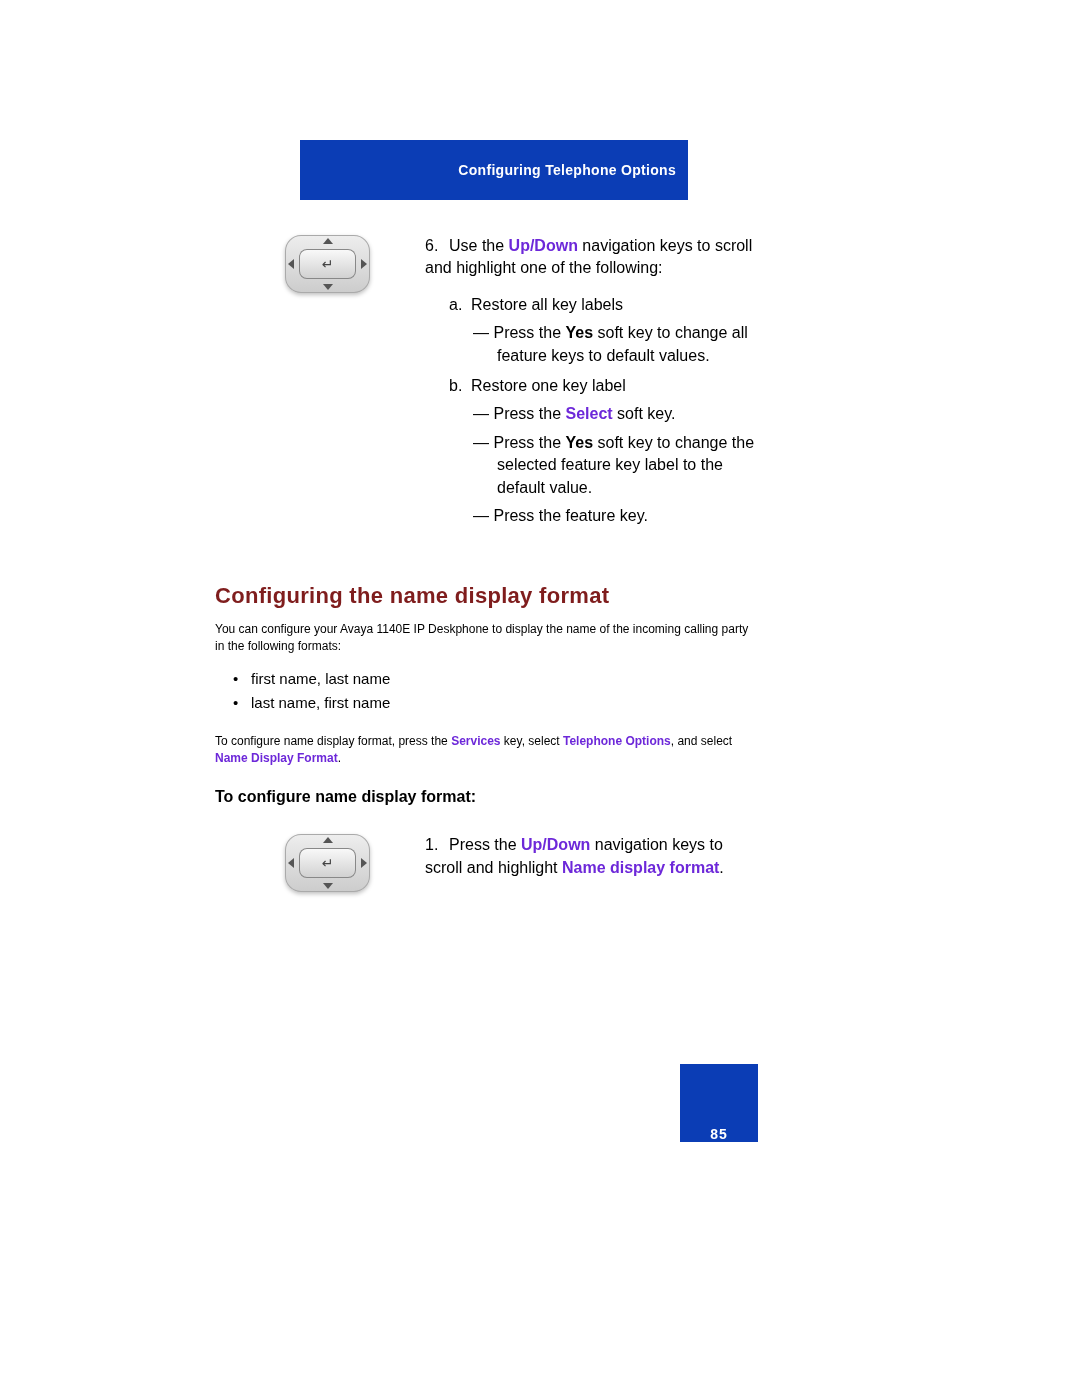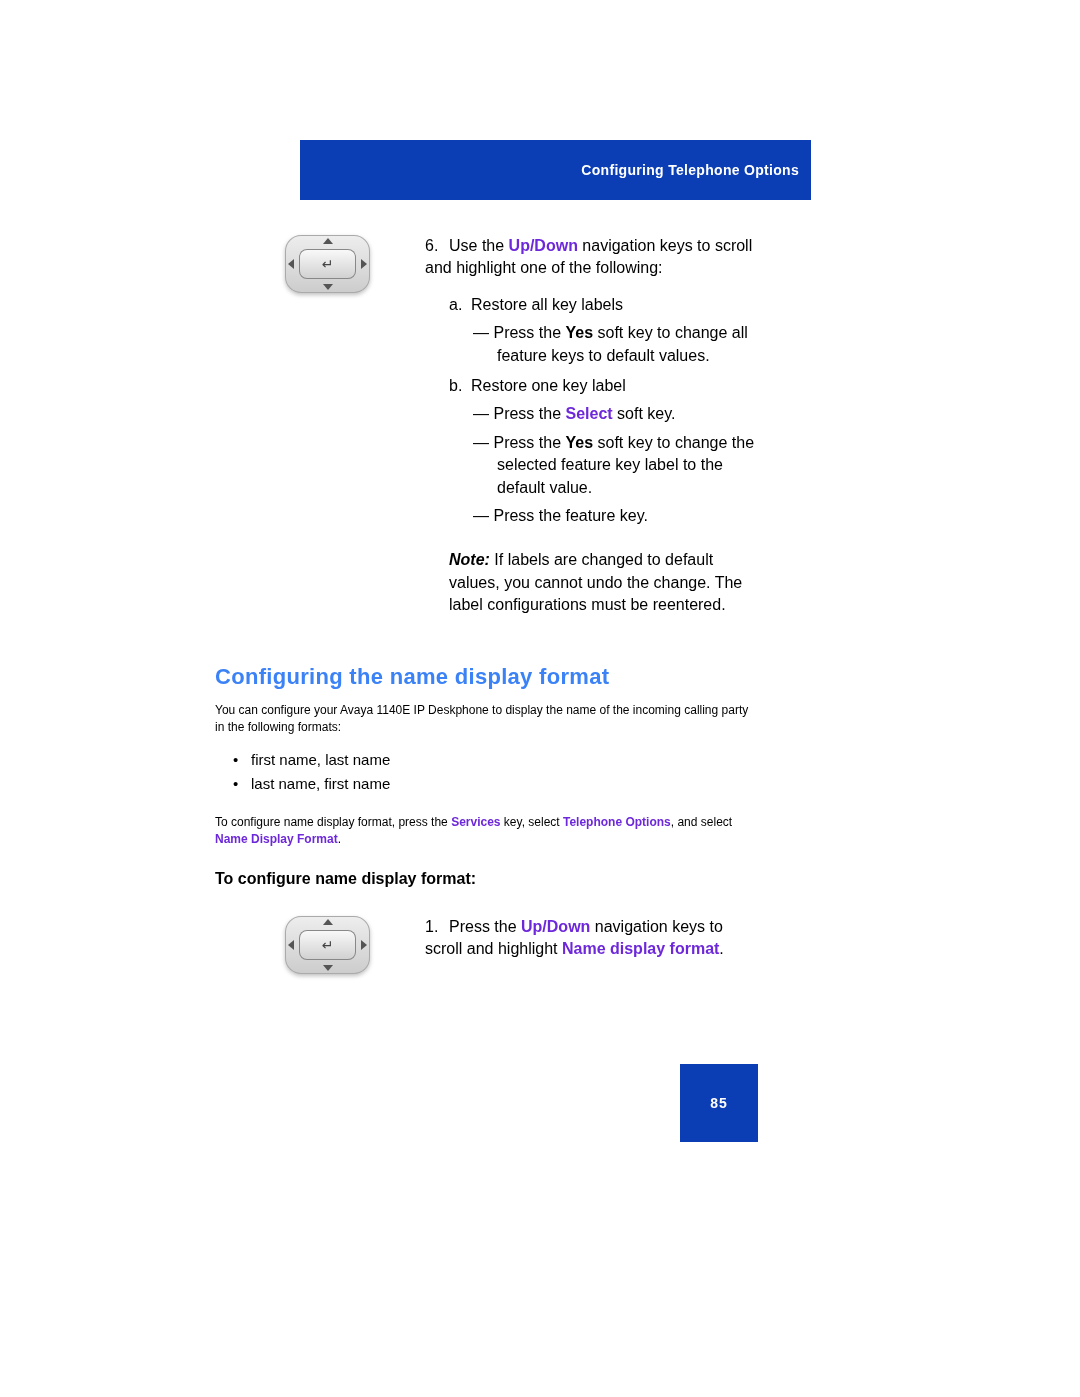--- a/index.html
+++ b/index.html
@@ -8,21 +8,21 @@
     background: #fff;
     width: 1080px;
     height: 1397px;
     position: relative;
     color: #000;
   }
   .header-bar {
     position: absolute;
     top: 140px;
     left: 300px;
-    width: 511px;
+    width: 388px;
     height: 60px;
     background: #0b3db5;
     display: flex;
     align-items: center;
     justify-content: flex-end;
     padding-right: 12px;
   }
   .header-bar span {
     color: #fff;
     font-size: 14px;
@@ -84,21 +84,21 @@
   .sub-ol .sub-letter { display:inline-block; width:22px; }
   .dash-list { margin-top:6px; }
   .dash-list .dash-item { padding-left: 24px; text-indent: -24px; margin-bottom: 6px; margin-left:24px; }
   .dash-list .dash-item::before { content: "— "; }
   .note-block { margin-top: 22px; padding-left: 24px; }
   .bold     { font-weight: bold; }
   .blue     { color: #6d28d9; font-weight: bold; }
   .italic   { font-style: italic; }
 
   .section-heading {
-    color: #3b82f6;
+    color: #7f1d1d;
     font-size: 22px;
     font-weight: bold;
     margin-top: 48px;
     margin-bottom: 12px;
     letter-spacing: 0.3px;
   }
   .body-text { font-size: 12px; line-height: 1.4; margin-bottom: 12px; }
   .bullet-list { margin: 10px 0 18px 0; padding-left: 36px; }
   .bullet-list li { list-style: none; position: relative; font-size: 15px; line-height: 1.6; }
   .bullet-list li::before { content: "•"; position: absolute; left: -18px; }
@@ -110,21 +110,21 @@
   .step-row-2 .step-body { padding-top: 0; }
 
   .page-num-box {
     position: absolute;
     top: 1064px;
     left: 680px;
     width: 78px;
     height: 78px;
     background: #0b3db5;
     display:flex;
-    align-items:center;
+    align-items:flex-end;
     justify-content:center;
   }
   .page-num-box span { color:#fff; font-weight:bold; font-size:14px; letter-spacing:1px; }
 </style>
 </head>
 <body>
 
 <div class="header-bar">
   <span>Configuring Telephone Options</span>
 </div>
@@ -167,23 +167,20 @@
             <div class="dash-item">
               <span>Press the </span><span class="bold">Yes</span><span> soft key to change the selected feature key label to the default value.</span>
             </div>
             <div class="dash-item">
               <span>Press the feature key.</span>
             </div>
           </div>
         </div>
       </div>
 
-      <div class="note-block">
-        <span class="bold italic">Note:</span><span> If labels are changed to default values, you cannot undo the change. The label configurations must be reentered.</span>
-      </div>
     </div>
   </div>
 
   <div class="section-heading">Configuring the name display format</div>
 
   <div class="body-text">You can configure your Avaya 1140E IP Deskphone to display the name of the incoming calling party in the following formats:</div>
 
   <ul class="bullet-list">
     <li>first name, last name</li>
     <li>last name, first name</li>

